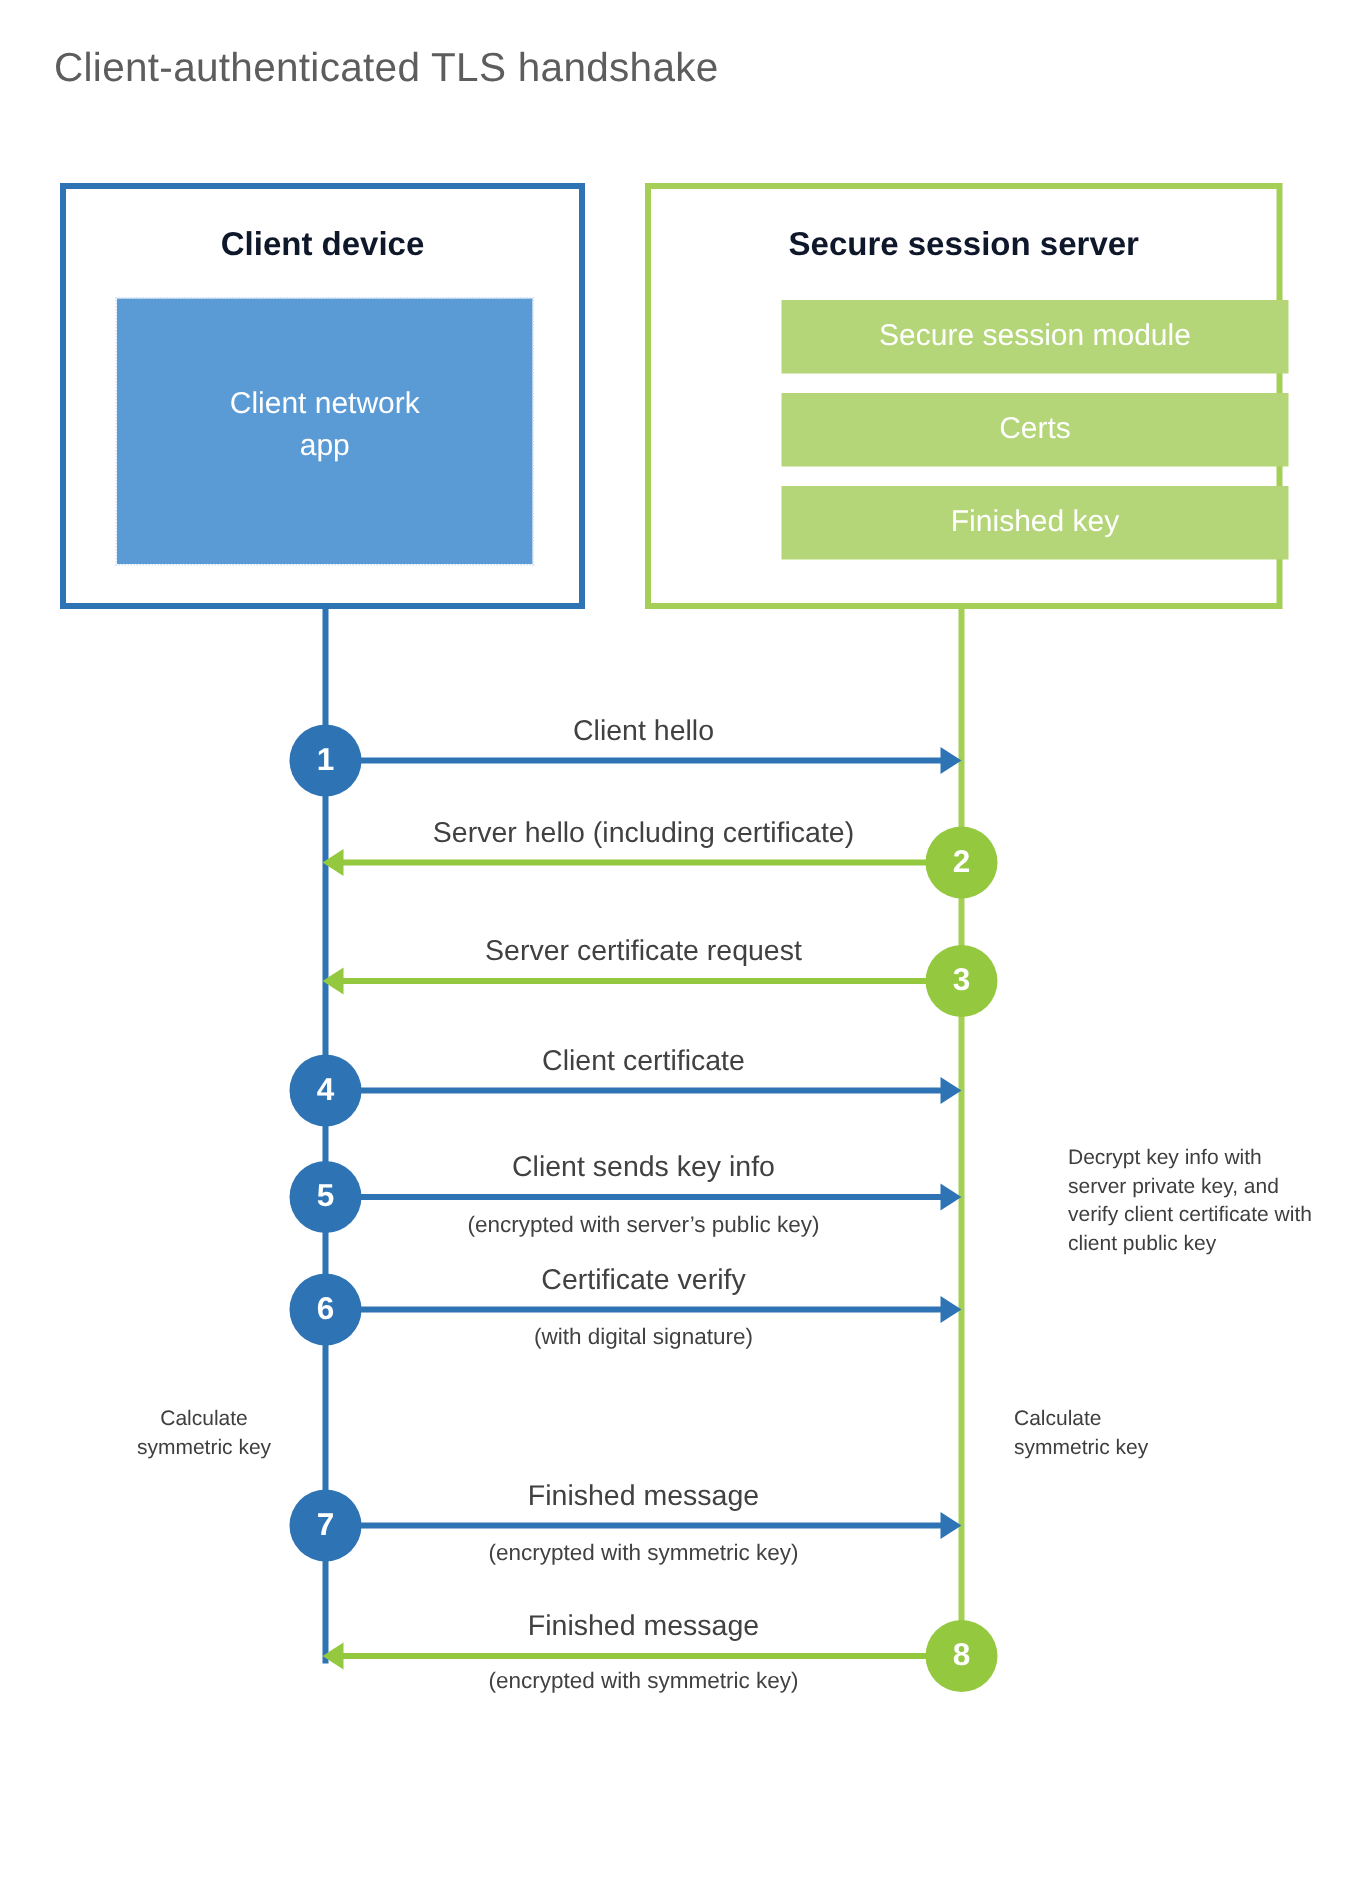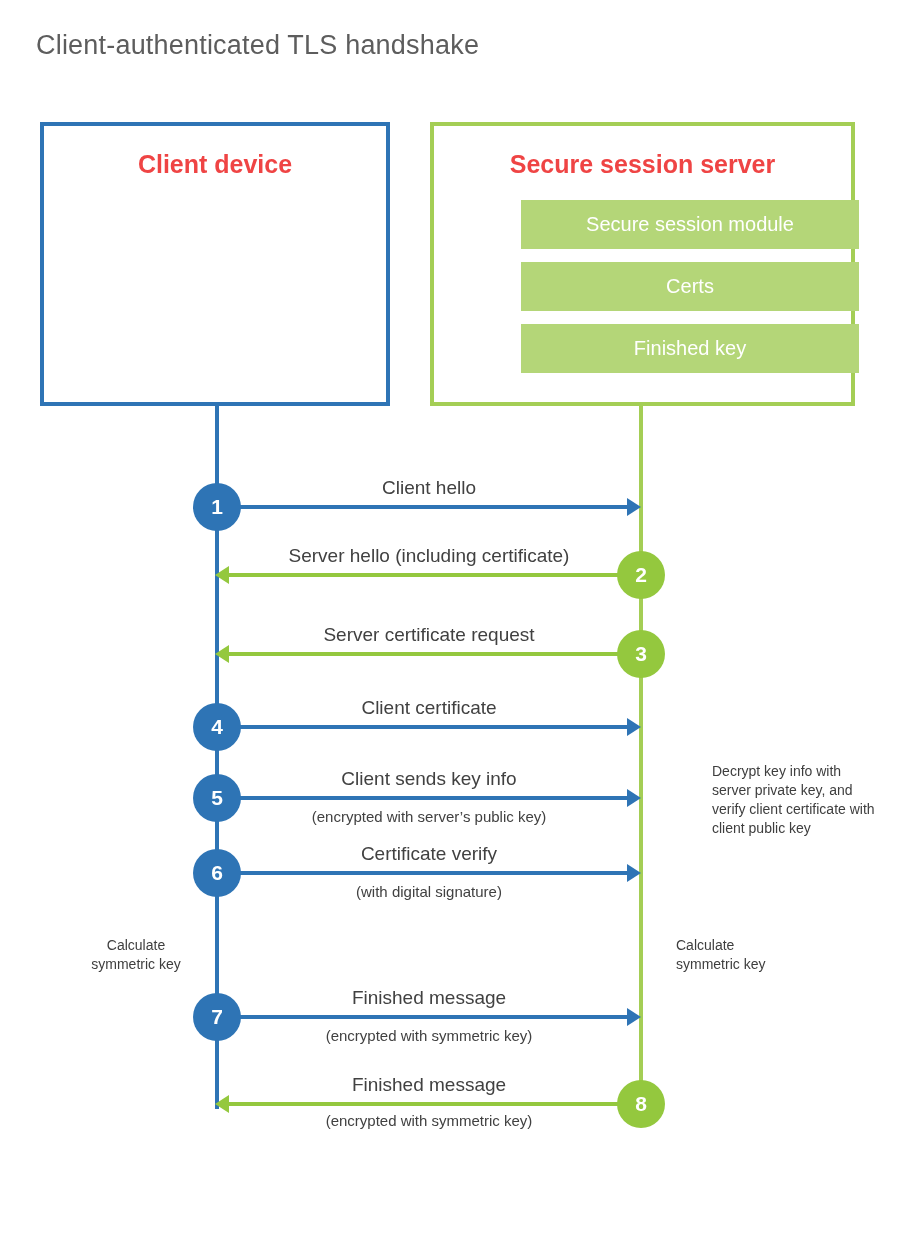--- a/index.html
+++ b/index.html
@@ -6,21 +6,21 @@
   html,body { background:#ffffff; }
   body { font-family:"Liberation Sans", sans-serif; }
   .canvas { position:relative; width:900px; height:1256px; background:#ffffff; overflow:hidden;border-radius:19px; }
 
   .title { position:absolute; left:36px; top:30px; font-size:27px; font-weight:300; color:#5d5d5d; letter-spacing:0.2px; }
 
   
   .actor-box { position:absolute; top:122px; height:284px; background:#fff; z-index:2; }
   .client-box { left:40px; width:350px; border:4px solid #2e74b5; }
   .server-box { left:430px; width:425px; border:4px solid #a4ce55; }
-  .actor-title { position:absolute; top:24px; left:0; width:100%; text-align:center; font-size:25px; font-weight:bold; color:#ef4444; }
+  .actor-title { position:absolute; top:24px; left:0; width:100%; text-align:center; font-size:22px; font-weight:bold; color:#0f172a; }
 
   .app-box { position:absolute; left:34px; top:73px; width:277px; height:177px; background:#5b9bd5; outline:1px dotted #cfe0f2; color:#ffffff; font-size:20px; text-align:center; white-space:pre-line; padding-top:56px; line-height:28px; }
 
   .module-bar { position:absolute; left:39px; width:338px; height:49px; background:#b4d678; color:#ffffff; font-size:20px; text-align:center; line-height:49px;margin-left:48px; }
   .bar-0 { top:74px; } .bar-1 { top:136px; } .bar-2 { top:198px; }
 
   
   .lifeline { position:absolute; width:4px; z-index:1; }
   .lifeline.blue  { left:215px; top:404px; height:705px; background:#2e74b5; }
   .lifeline.green { left:639px; top:404px; height:700px; background:#a4ce55; }
@@ -55,20 +55,22 @@
 </style>
 </head>
 <body>
 
 <div class="canvas">
 
   <div class="title">Client-authenticated TLS handshake</div>
 
   <div class="actor-box client-box">
     <div class="actor-title">Client device</div>
+    <div class="app-box">Client network
+app</div>
   </div>
 
   <div class="actor-box server-box">
     <div class="actor-title">Secure session server</div>
     <div class="module-bar bar-0">Secure session module</div>
     <div class="module-bar bar-1">Certs</div>
     <div class="module-bar bar-2">Finished key</div>
   </div>
 
   <div class="lifeline blue"></div>

